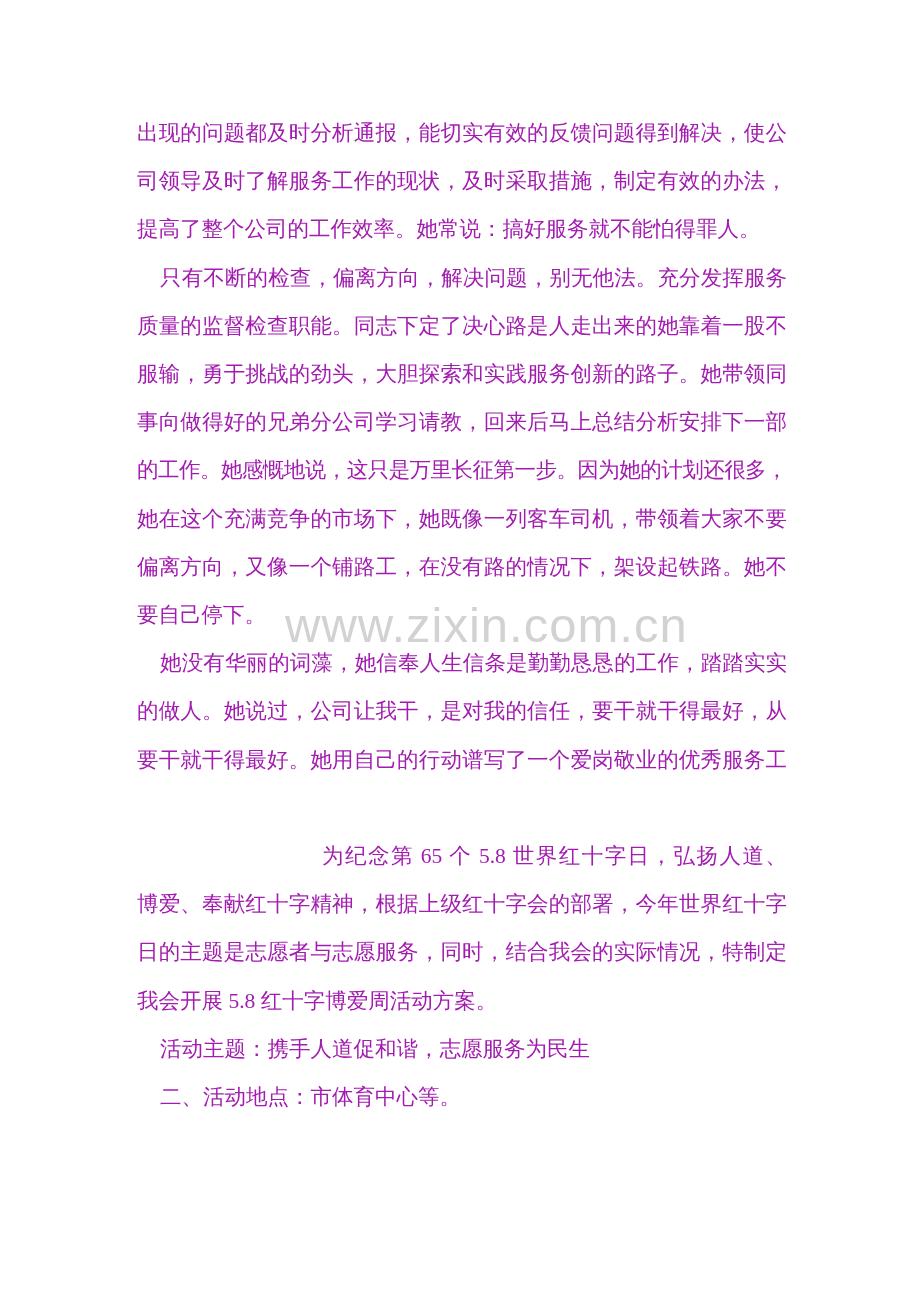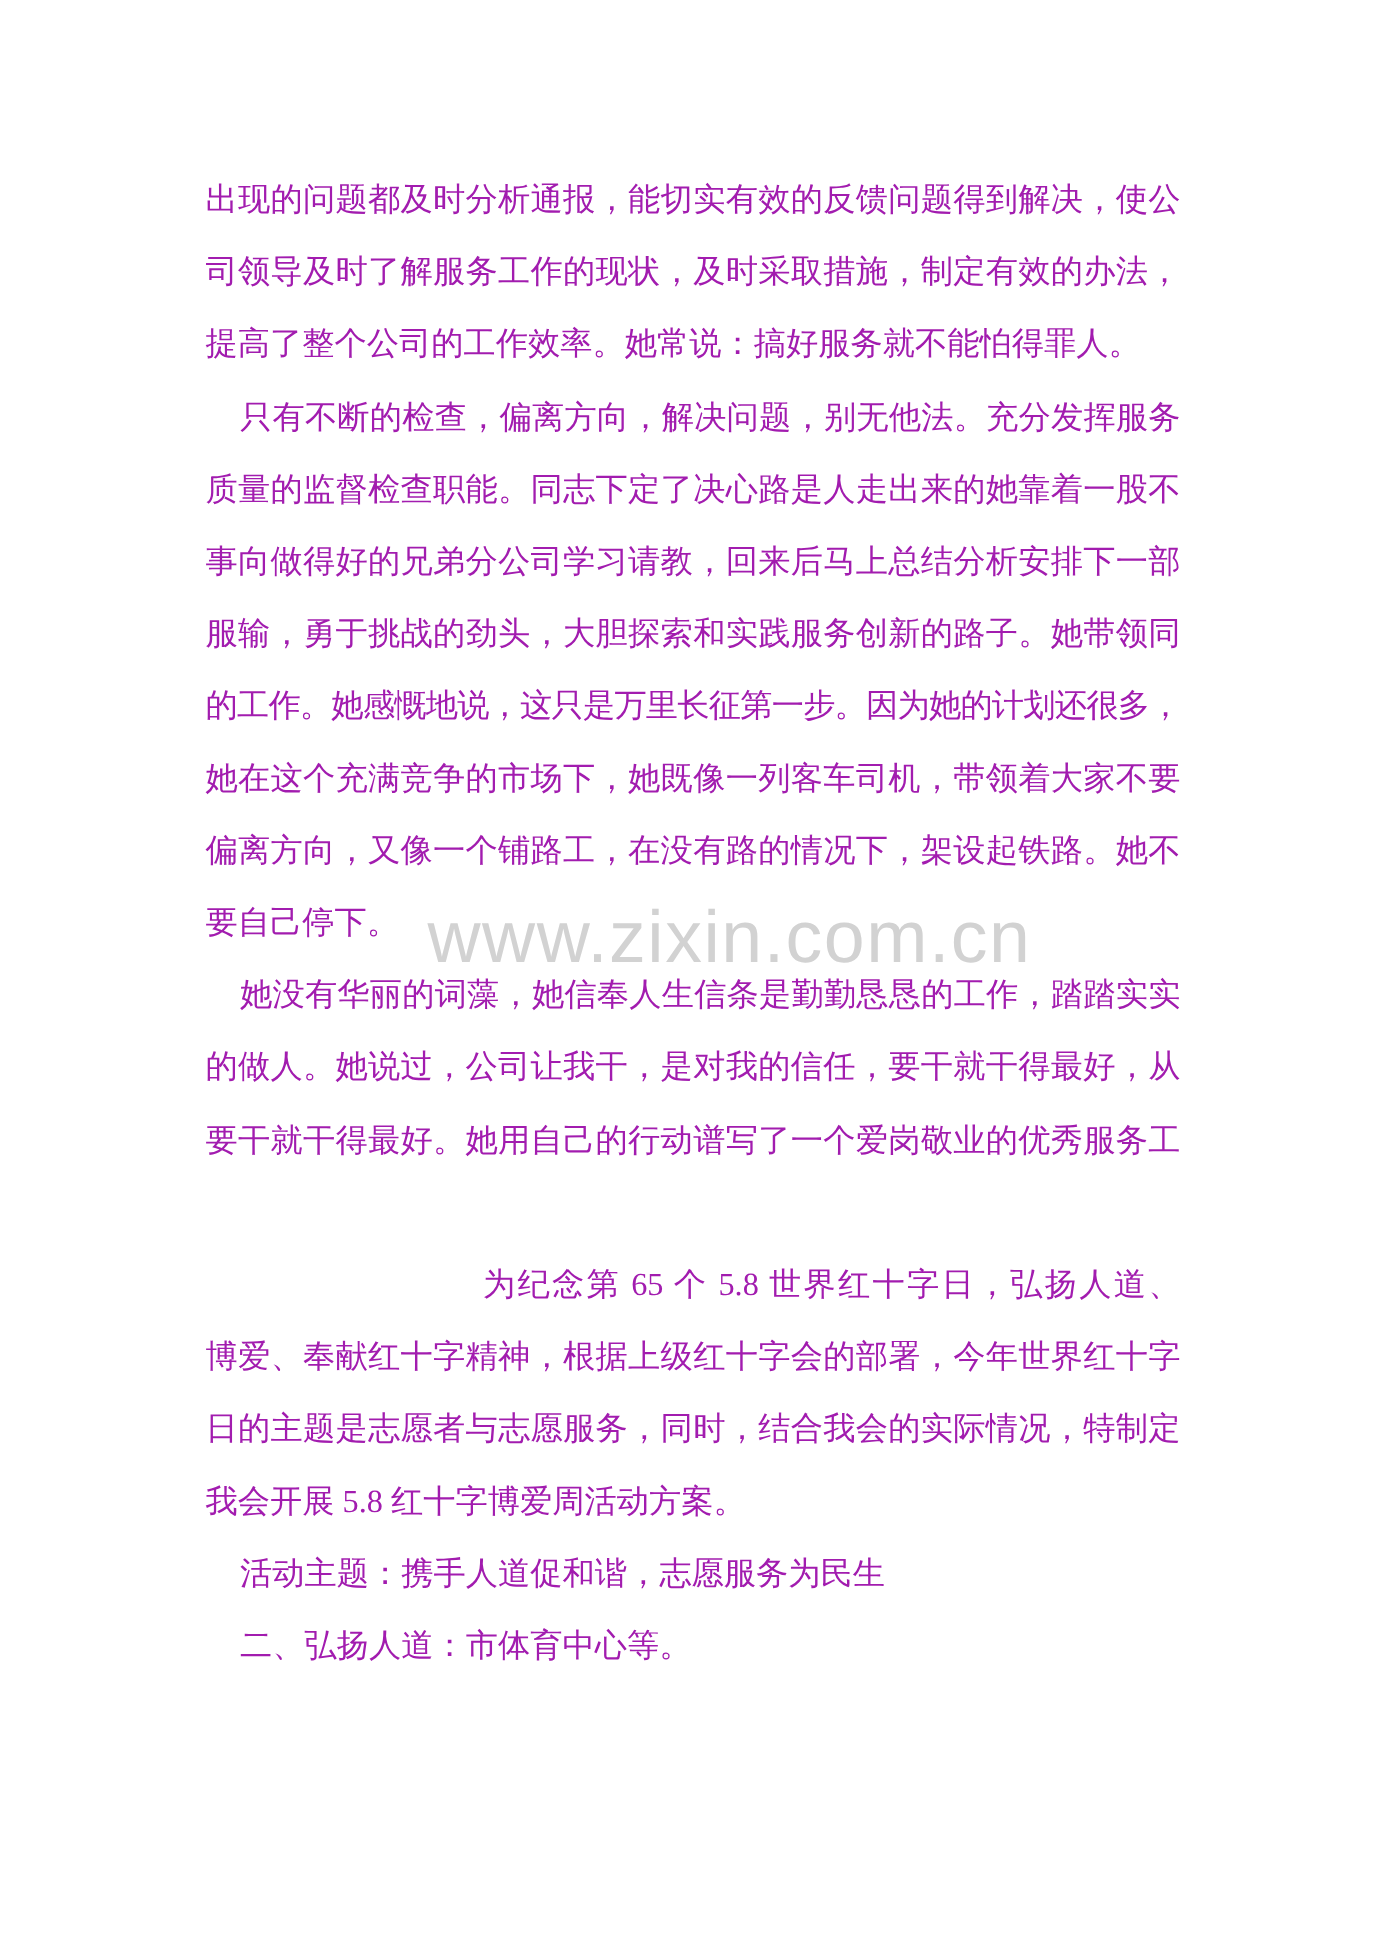--- a/index.html
+++ b/index.html
@@ -76,22 +76,22 @@
 
     <p>
       <span class="line" style="display:block">出现的问题都及时分析通报，能切实有效的反馈问题得到解决，使公</span>
       <span class="line" style="display:block">司领导及时了解服务工作的现状，及时采取措施，制定有效的办法，</span>
       <span class="line end" style="display:block">提高了整个公司的工作效率。她常说：搞好服务就不能怕得罪人。</span>
     </p>
 
     <p>
       <span class="line indent" style="display:block">只有不断的检查，偏离方向，解决问题，别无他法。充分发挥服务</span>
       <span class="line" style="display:block">质量的监督检查职能。同志下定了决心路是人走出来的她靠着一股不</span>
+      <span class="line" style="display:block">服输，勇于挑战的劲头，大胆探索和实践服务创新的路子。她带领同</span>
       <span class="line" style="display:block">事向做得好的兄弟分公司学习请教，回来后马上总结分析安排下一部</span>
-      <span class="line" style="display:block">服输，勇于挑战的劲头，大胆探索和实践服务创新的路子。她带领同</span>
       <span class="line tight" style="display:block">的工作。她感慨地说，这只是万里长征第一步。因为她的计划还很多，</span>
       <span class="line" style="display:block">她在这个充满竞争的市场下，她既像一列客车司机，带领着大家不要</span>
       <span class="line" style="display:block">偏离方向，又像一个铺路工，在没有路的情况下，架设起铁路。她不</span>
       <span class="line end" style="display:block">要自己停下。</span>
     </p>
 
     <p>
       <span class="line indent" style="display:block">她没有华丽的词藻，她信奉人生信条是勤勤恳恳的工作，踏踏实实</span>
       <span class="line" style="display:block">的做人。她说过，公司让我干，是对我的信任，要干就干得最好，从</span>
       <span class="line" style="display:block">要干就干得最好。她用自己的行动谱写了一个爱岗敬业的优秀服务工</span>
@@ -104,17 +104,17 @@
       <span class="line" style="display:block">博爱、奉献红十字精神，根据上级红十字会的部署，今年世界红十字</span>
       <span class="line" style="display:block">日的主题是志愿者与志愿服务，同时，结合我会的实际情况，特制定</span>
       <span class="line end" style="display:block">我会开展 5.8 红十字博爱周活动方案。</span>
     </p>
 
     <p>
       <span class="line end indent" style="display:block">活动主题：携手人道促和谐，志愿服务为民生</span>
     </p>
 
     <p>
-      <span class="line end indent" style="display:block">二、弘扬人道：市体育中心等。</span>
+      <span class="line end indent" style="display:block">二、活动地点：市体育中心等。</span>
     </p>
 
   </div>
 </div>
 
 </body></html>

